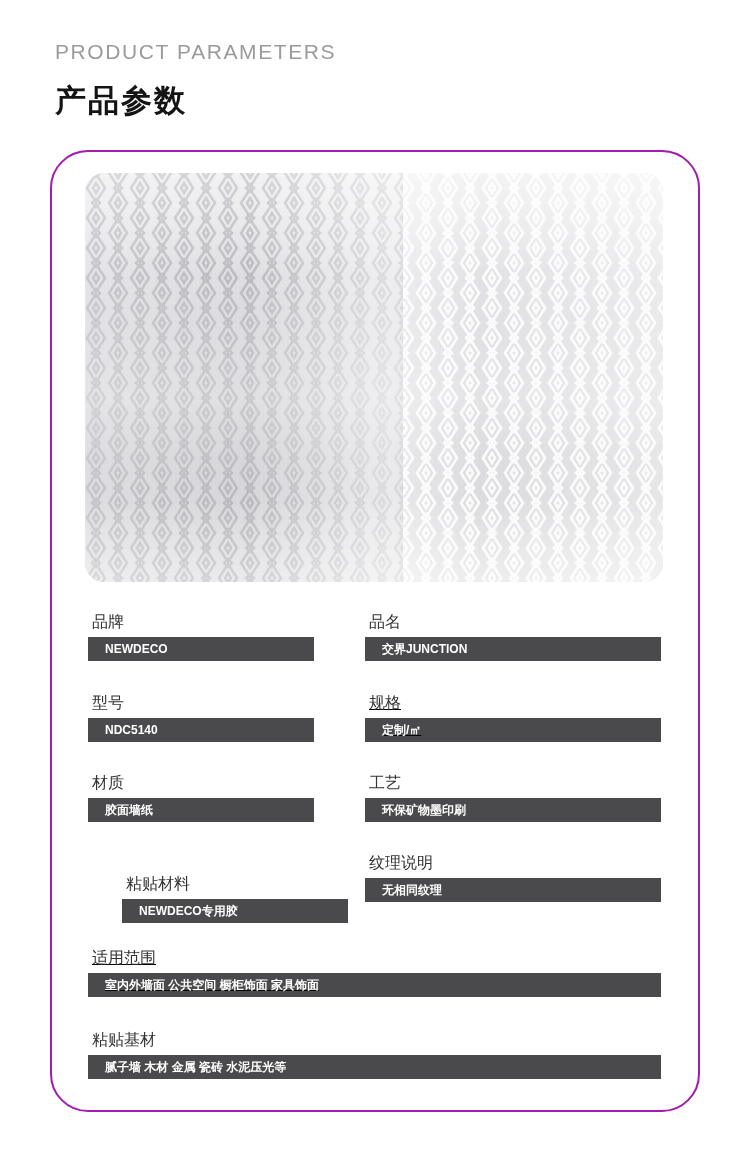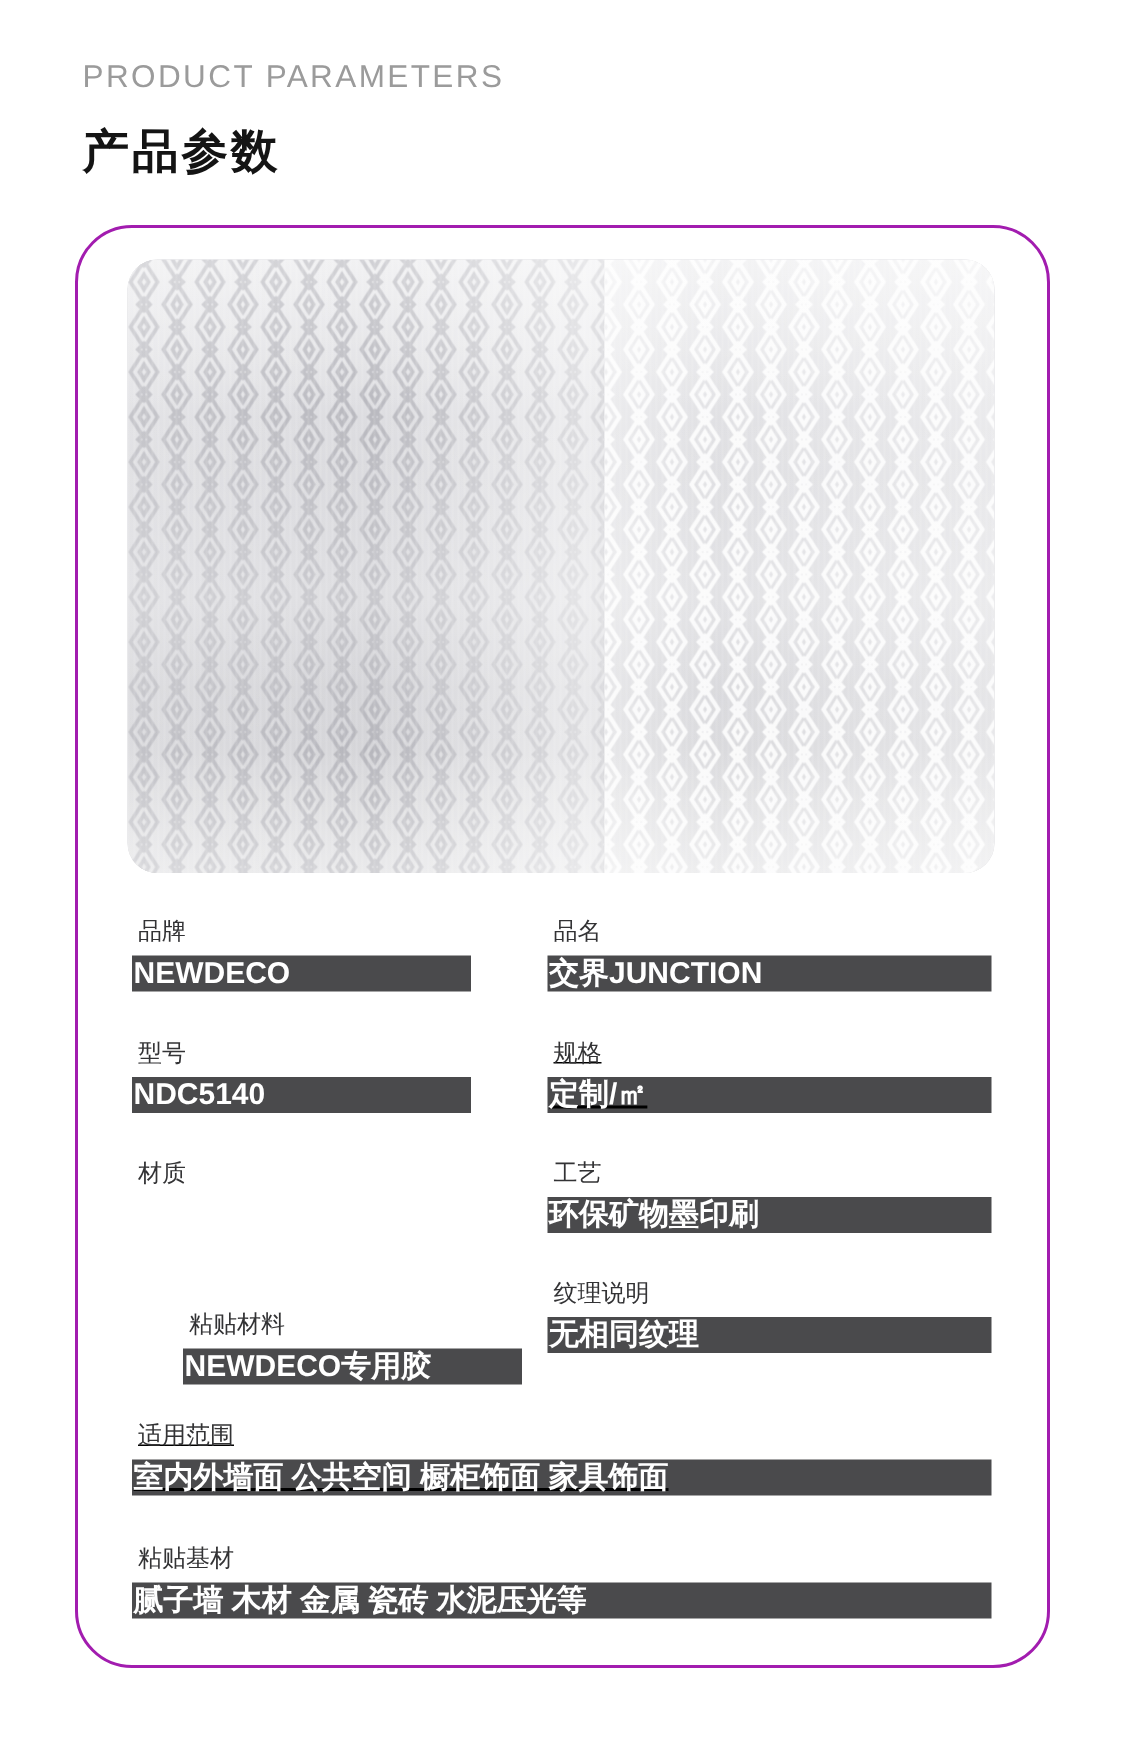--- a/index.html
+++ b/index.html
@@ -25,21 +25,21 @@
     border-radius:20px;overflow:hidden;background:#d9d9dd;
   }
   .product-image svg{display:block;}
   .field{position:absolute;}
   .flabel{
     font-size:16px;line-height:19px;color:#333335;margin:0 0 6px 4px;
     white-space:nowrap;
   }
   .fbar{
     height:24px;line-height:24px;background:#4a4a4c;color:#ffffff;
-    font-size:20px;font-weight:bold;padding-left:1px;white-space:nowrap;
+    font-size:12px;font-weight:bold;padding-left:17px;white-space:nowrap;
     box-sizing:border-box;overflow:hidden;
   }
 </style>
 </head>
 <body>
 
 <div class="en-title">PRODUCT PARAMETERS</div>
 <div class="zh-title">产品参数</div>
 
 <div class="card">
@@ -119,20 +119,21 @@
     <div class="flabel">型号</div>
     <div class="fbar">NDC5140</div>
   </div>
   <div class="field" style="left:313px; top:541px; width:296px;text-decoration:underline;">
     <div class="flabel">规格</div>
     <div class="fbar">定制/㎡</div>
   </div>
 
   <div class="field" style="left:36px;  top:621px; width:226px;">
     <div class="flabel">材质</div>
+    <div class="fbar">胶面墙纸</div>
   </div>
   <div class="field" style="left:313px; top:621px; width:296px;">
     <div class="flabel">工艺</div>
     <div class="fbar">环保矿物墨印刷</div>
   </div>
 
   <div class="field" style="left:36px;  top:722px; width:226px;margin-left:34px;">
     <div class="flabel">粘贴材料</div>
     <div class="fbar">NEWDECO专用胶</div>
   </div>

